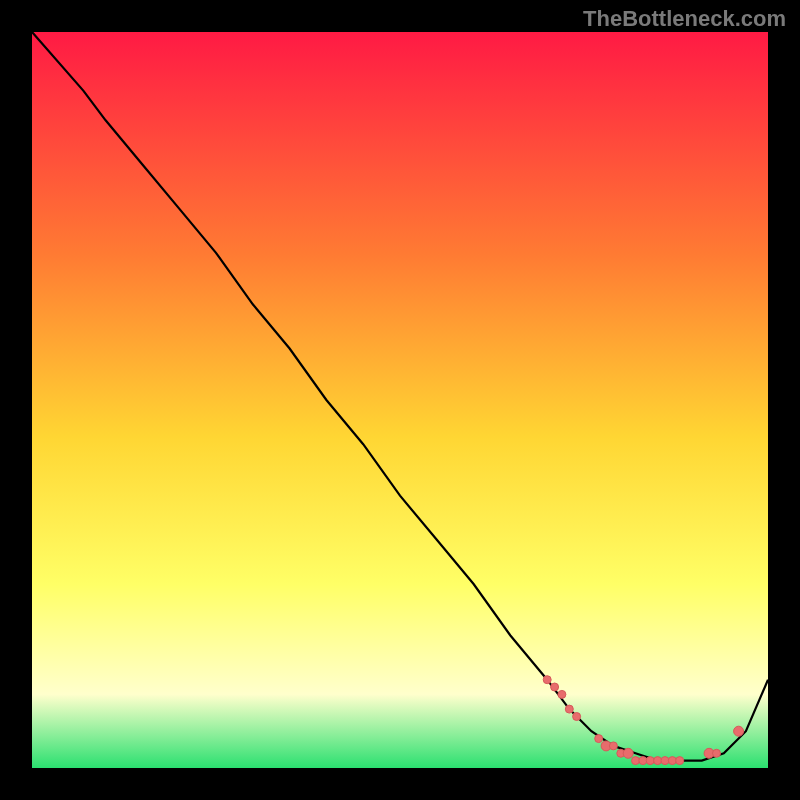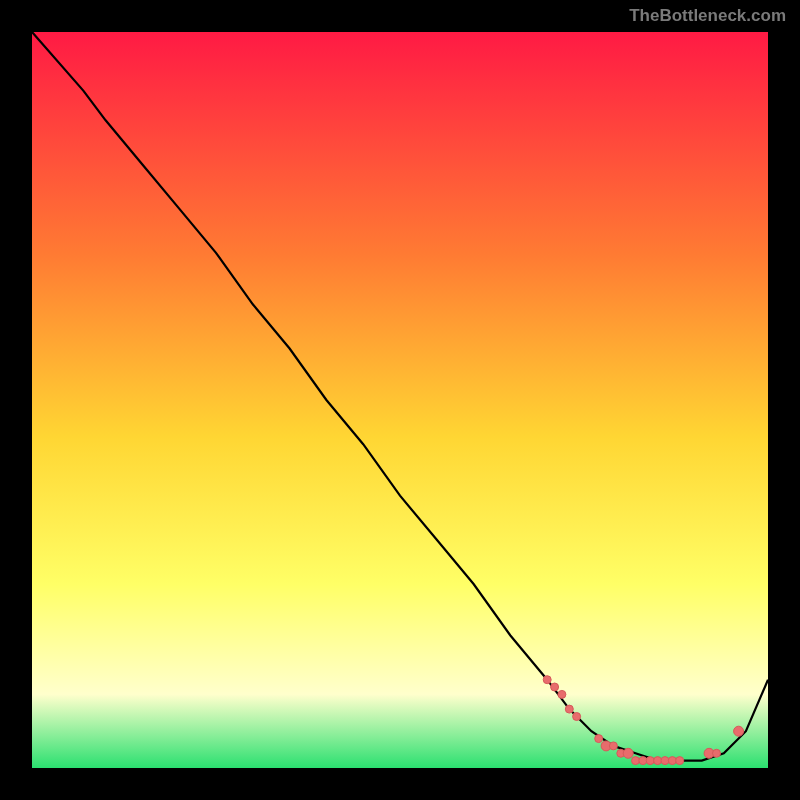--- a/index.html
+++ b/index.html
@@ -10,21 +10,21 @@
   }
   .chart-wrapper {
     width: 800px;
     height: 800px;
     position: relative;
   }
   .attribution {
     position: absolute;
     top: 6px;
     right: 14px;
-    font-size: 17px;
+    font-size: 22px;
     font-weight: bold;
     color: #7a7a7a;
     z-index: 20;
   }
   svg {
     display: block;
   }
 </style>
 </head>
 <body>

